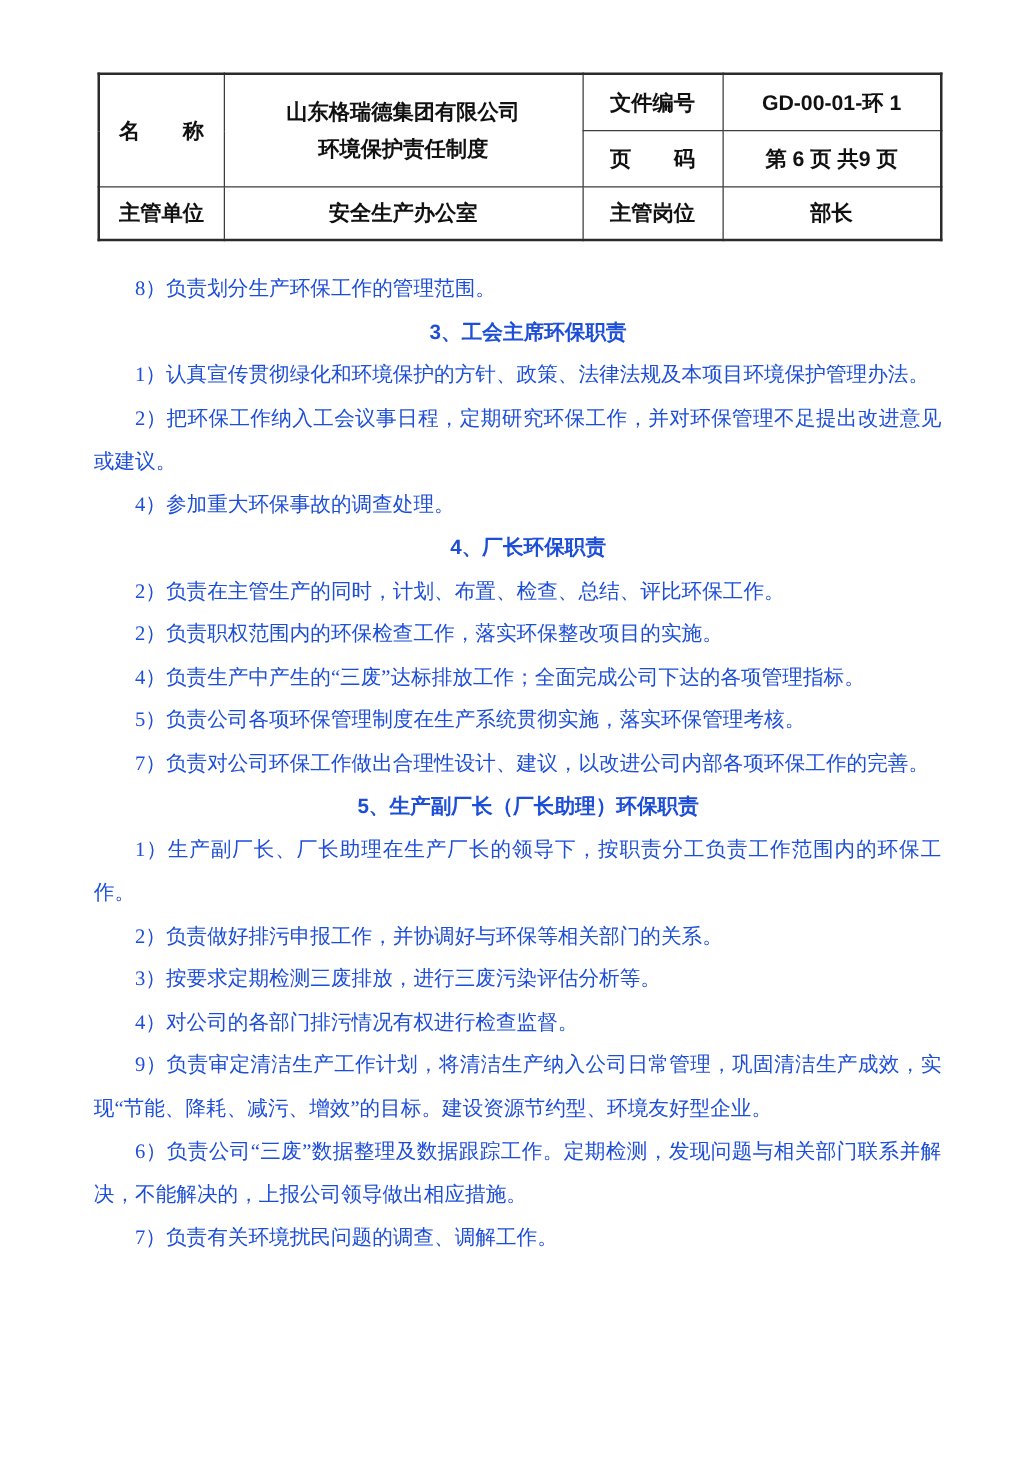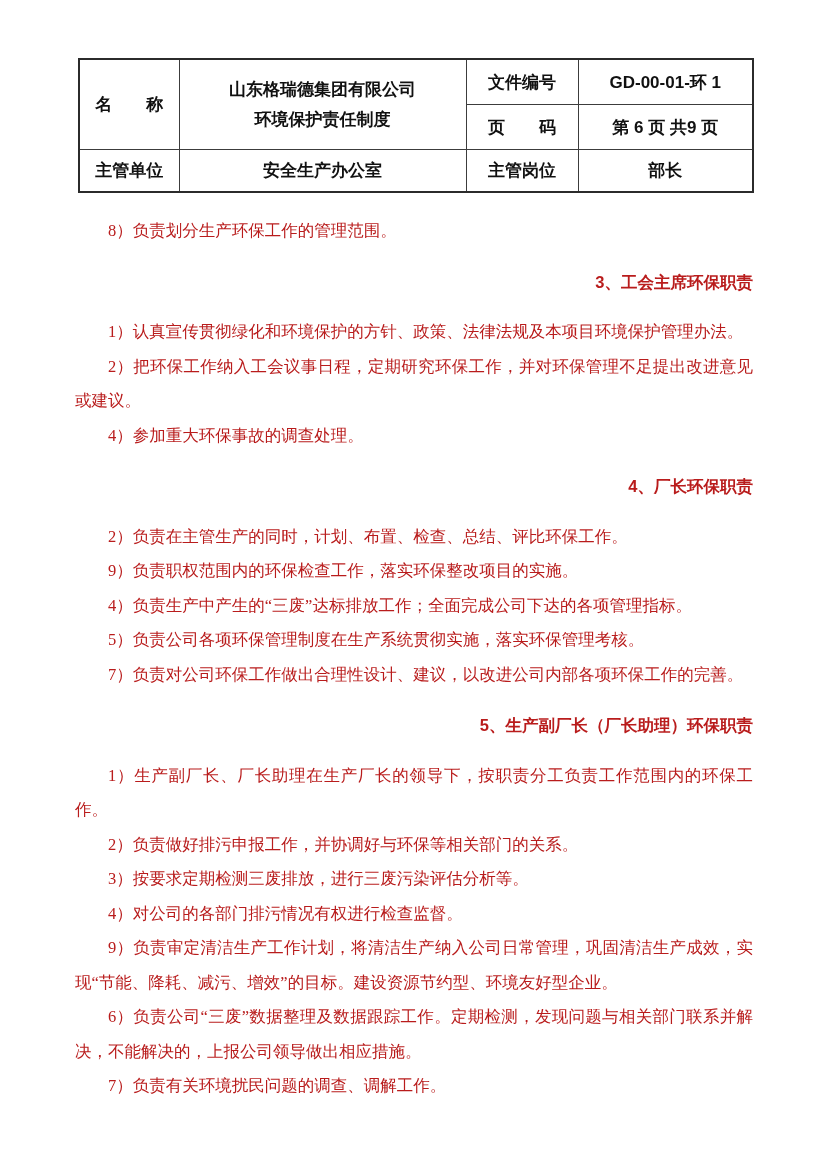--- a/index.html
+++ b/index.html
@@ -27,30 +27,30 @@
   }
   tr.r1 td { height:44px; }
   tr.r2 td { height:44px;text-align:center; }
   tr.r3 td { height:41px;text-align:center; }
   td.title-cell div { line-height:30px; }
 
   
   .content {
     position:absolute; left:75px; top:214px; width:678px;
     font-size:16.5px; line-height:34.5px;
-    color:#b91c1c; text-align:justify;
+    color:#1d4ed8; text-align:justify;
   }
   .content p { margin:0; }
   p.item { text-indent:33px; }
   p.heading {
     font-weight:bold;
     padding-left:17px;
-    margin:16px 0;
+    margin:0 0;
     font-family:"Liberation Sans","DejaVu Sans",sans-serif;
-    text-align:right;
+    text-align:center;
   }
 </style>
 </head>
 <body>
 
 <div class="page">
 
   <table class="header-table">
     <colgroup>
       <col style="width:100px">
@@ -82,21 +82,21 @@
     </table>
 
   <div class="content">
     <p class="item">8）负责划分生产环保工作的管理范围。</p>
     <p class="heading">3、工会主席环保职责</p>
     <p class="item">1）认真宣传贯彻绿化和环境保护的方针、政策、法律法规及本项目环境保护管理办法。</p>
     <p class="item">2）把环保工作纳入工会议事日程，定期研究环保工作，并对环保管理不足提出改进意见或建议。</p>
     <p class="item">4）参加重大环保事故的调查处理。</p>
     <p class="heading">4、厂长环保职责</p>
     <p class="item">2）负责在主管生产的同时，计划、布置、检查、总结、评比环保工作。</p>
-    <p class="item">9）负责职权范围内的环保检查工作，落实环保整改项目的实施。</p>
+    <p class="item">2）负责职权范围内的环保检查工作，落实环保整改项目的实施。</p>
     <p class="item">4）负责生产中产生的“三废”达标排放工作；全面完成公司下达的各项管理指标。</p>
     <p class="item">5）负责公司各项环保管理制度在生产系统贯彻实施，落实环保管理考核。</p>
     <p class="item">7）负责对公司环保工作做出合理性设计、建议，以改进公司内部各项环保工作的完善。</p>
     <p class="heading">5、生产副厂长（厂长助理）环保职责</p>
     <p class="item">1）生产副厂长、厂长助理在生产厂长的领导下，按职责分工负责工作范围内的环保工作。</p>
     <p class="item">2）负责做好排污申报工作，并协调好与环保等相关部门的关系。</p>
     <p class="item">3）按要求定期检测三废排放，进行三废污染评估分析等。</p>
     <p class="item">4）对公司的各部门排污情况有权进行检查监督。</p>
     <p class="item">9）负责审定清洁生产工作计划，将清洁生产纳入公司日常管理，巩固清洁生产成效，实现“节能、降耗、减污、增效”的目标。建设资源节约型、环境友好型企业。</p>
     <p class="item">6）负责公司“三废”数据整理及数据跟踪工作。定期检测，发现问题与相关部门联系并解决，不能解决的，上报公司领导做出相应措施。</p>

